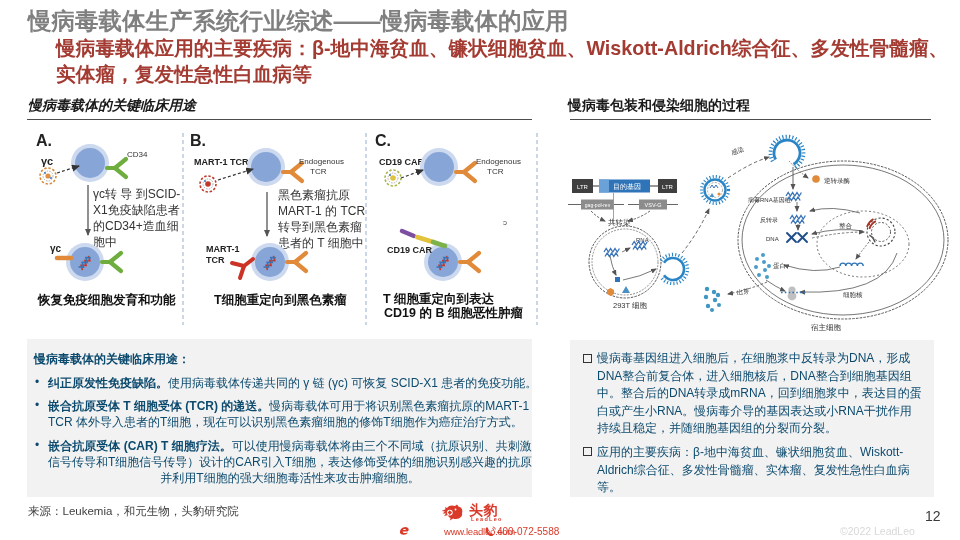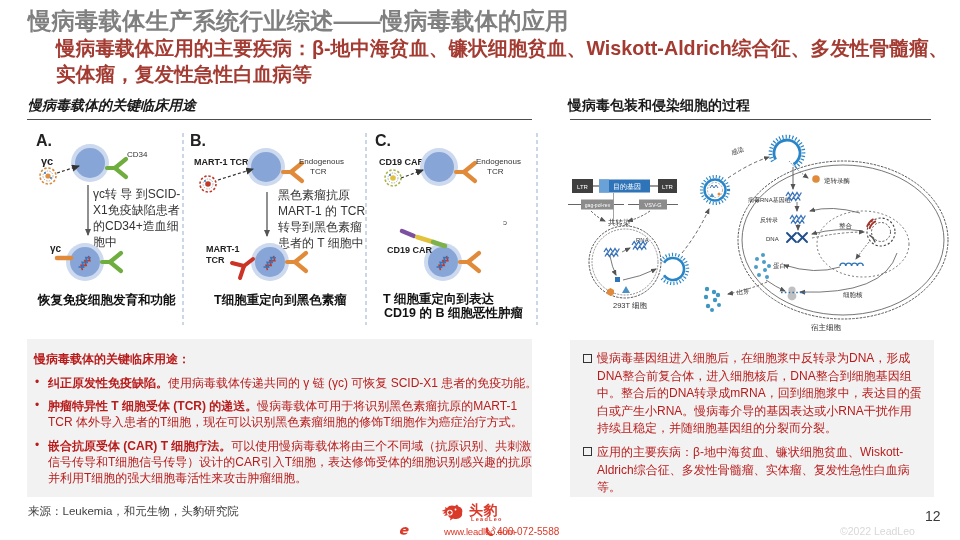--- a/index.html
+++ b/index.html
@@ -4,21 +4,21 @@
 <style>
 html,body{margin:0;padding:0;}
 body{width:960px;height:540px;position:relative;background:#ffffff;overflow:hidden;
   font-family:"Liberation Sans",sans-serif;}
 .abs{position:absolute;}
 .title{left:28px;top:5px;font-size:23.5px;font-weight:bold;color:#808080;}
 .subtitle{left:28px;top:36px;width:930px;font-size:19.7px;font-weight:bold;color:#A33B32;line-height:25.5px;margin-left:28px;}
 .sechead{font-size:14px;font-weight:bold;color:#1a1a1a;top:97px;}
 .secline{height:0;border-top:1.6px solid #4d4d4d;top:119px;}
 .graybox{background:#f2f2f2;}
-.btxt{font-size:12px;color:#b91c1c;}
+.btxt{font-size:12px;color:#0c4a6e;}
 .src{left:28px;top:504px;font-size:11.5px;color:#404040;}
 .pageno{left:925px;top:508px;font-size:14px;color:#3a3a3a;}
 .copyr{left:840px;top:525px;font-size:10.5px;color:#d8d8d8;}
 .red{color:#d93a2a;}
 </style>
 </head>
 <body>
 <div class="abs title">慢病毒载体生产系统行业综述——慢病毒载体的应用</div>
 <div class="abs subtitle">慢病毒载体应用的主要疾病：β-地中海贫血、镰状细胞贫血、Wiskott-Aldrich综合征、多发性骨髓瘤、<br>实体瘤，复发性急性白血病等</div>
 
@@ -282,23 +282,23 @@
       <circle cx="159" cy="180" r="2"></circle>
 </g>
 <text x="251" y="205" font-size="7.5" fill="#333">宿主细胞</text>
 </svg>
 
 <div class="abs graybox" style="left:27px;top:339px;width:505px;height:158px;"></div>
 <div class="abs btxt" style="left:34px;top:351px;font-weight:bold;">慢病毒载体的关键临床用途：</div>
 <div class="abs btxt" style="left:35px;top:375px;">•</div>
 <div class="abs btxt" style="left:48px;top:375px;line-height:16px;"><b>纠正原发性免疫缺陷。</b>使用病毒载体传递共同的 γ 链 (γc) 可恢复 SCID-X1 患者的免疫功能。</div>
 <div class="abs btxt" style="left:35px;top:398px;">•</div>
-<div class="abs btxt" style="left:48px;top:398px;line-height:16px;"><b>肿瘤特异性 T 细胞受体 (TCR) 的递送。</b>慢病毒载体可用于将识别黑色素瘤抗原的MART-1<br>TCR 体外导入患者的T细胞，现在可以识别黑色素瘤细胞的修饰T细胞作为癌症治疗方式。</div>
+<div class="abs btxt" style="left:48px;top:398px;line-height:16px;"><b>嵌合抗原受体 T 细胞受体 (TCR) 的递送。</b>慢病毒载体可用于将识别黑色素瘤抗原的MART-1<br>TCR 体外导入患者的T细胞，现在可以识别黑色素瘤细胞的修饰T细胞作为癌症治疗方式。</div>
 <div class="abs btxt" style="left:35px;top:438px;">•</div>
-<div class="abs btxt" style="left:48px;top:438px;line-height:16px;"><b>嵌合抗原受体 (CAR) T 细胞疗法。</b>可以使用慢病毒载体将由三个不同域（抗原识别、共刺激<br>信号传导和T细胞信号传导）设计的CAR引入T细胞，表达修饰受体的细胞识别感兴趣的抗原<br>并利用T细胞的强大细胞毒活性来攻击肿瘤细胞。</div>
+<div class="abs btxt" style="left:48px;top:438px;line-height:16px;text-align:center;"><b>嵌合抗原受体 (CAR) T 细胞疗法。</b>可以使用慢病毒载体将由三个不同域（抗原识别、共刺激<br>信号传导和T细胞信号传导）设计的CAR引入T细胞，表达修饰受体的细胞识别感兴趣的抗原<br>并利用T细胞的强大细胞毒活性来攻击肿瘤细胞。</div>
 
 <div class="abs graybox" style="left:570px;top:340px;width:364px;height:157px;"></div>
 <div class="abs" style="left:583px;top:354px;width:7px;height:7px;border:1.4px solid #333;"></div>
 <div class="abs btxt" style="left:597px;top:350px;line-height:17.5px;">慢病毒基因组进入细胞后，在细胞浆中反转录为DNA，形成<br>DNA整合前复合体，进入细胞核后，DNA整合到细胞基因组<br>中。整合后的DNA转录成mRNA，回到细胞浆中，表达目的蛋<br>白或产生小RNA。慢病毒介导的基因表达或小RNA干扰作用<br>持续且稳定，并随细胞基因组的分裂而分裂。</div>
 <div class="abs" style="left:583px;top:447px;width:7px;height:7px;border:1.4px solid #333;"></div>
 <div class="abs btxt" style="left:597px;top:444px;line-height:17.5px;">应用的主要疾病：β-地中海贫血、镰状细胞贫血、Wiskott-<br>Aldrich综合征、多发性骨髓瘤、实体瘤、复发性急性白血病<br>等。</div>
 
 <div class="abs src">来源：Leukemia，和元生物，头豹研究院</div>
 <svg class="abs" style="left:440px;top:503px;" width="24" height="20" viewBox="0 0 24 20">
 <path d="M22 10 Q23.5 5 18.5 3.5 L17 1.5 L15 3 Q9.5 1.5 7 5 L5 4 L5.5 6.2 L1.5 8 L5 8.6 L2.5 10.5 L6 10.5 L4 13 L8.2 12 Q8.2 14.5 10.5 15 L10 17.5 L13 15.5 Q18 17 21 14 Q22.5 12.5 22 10 Z" fill="#d93a2a"></path>

